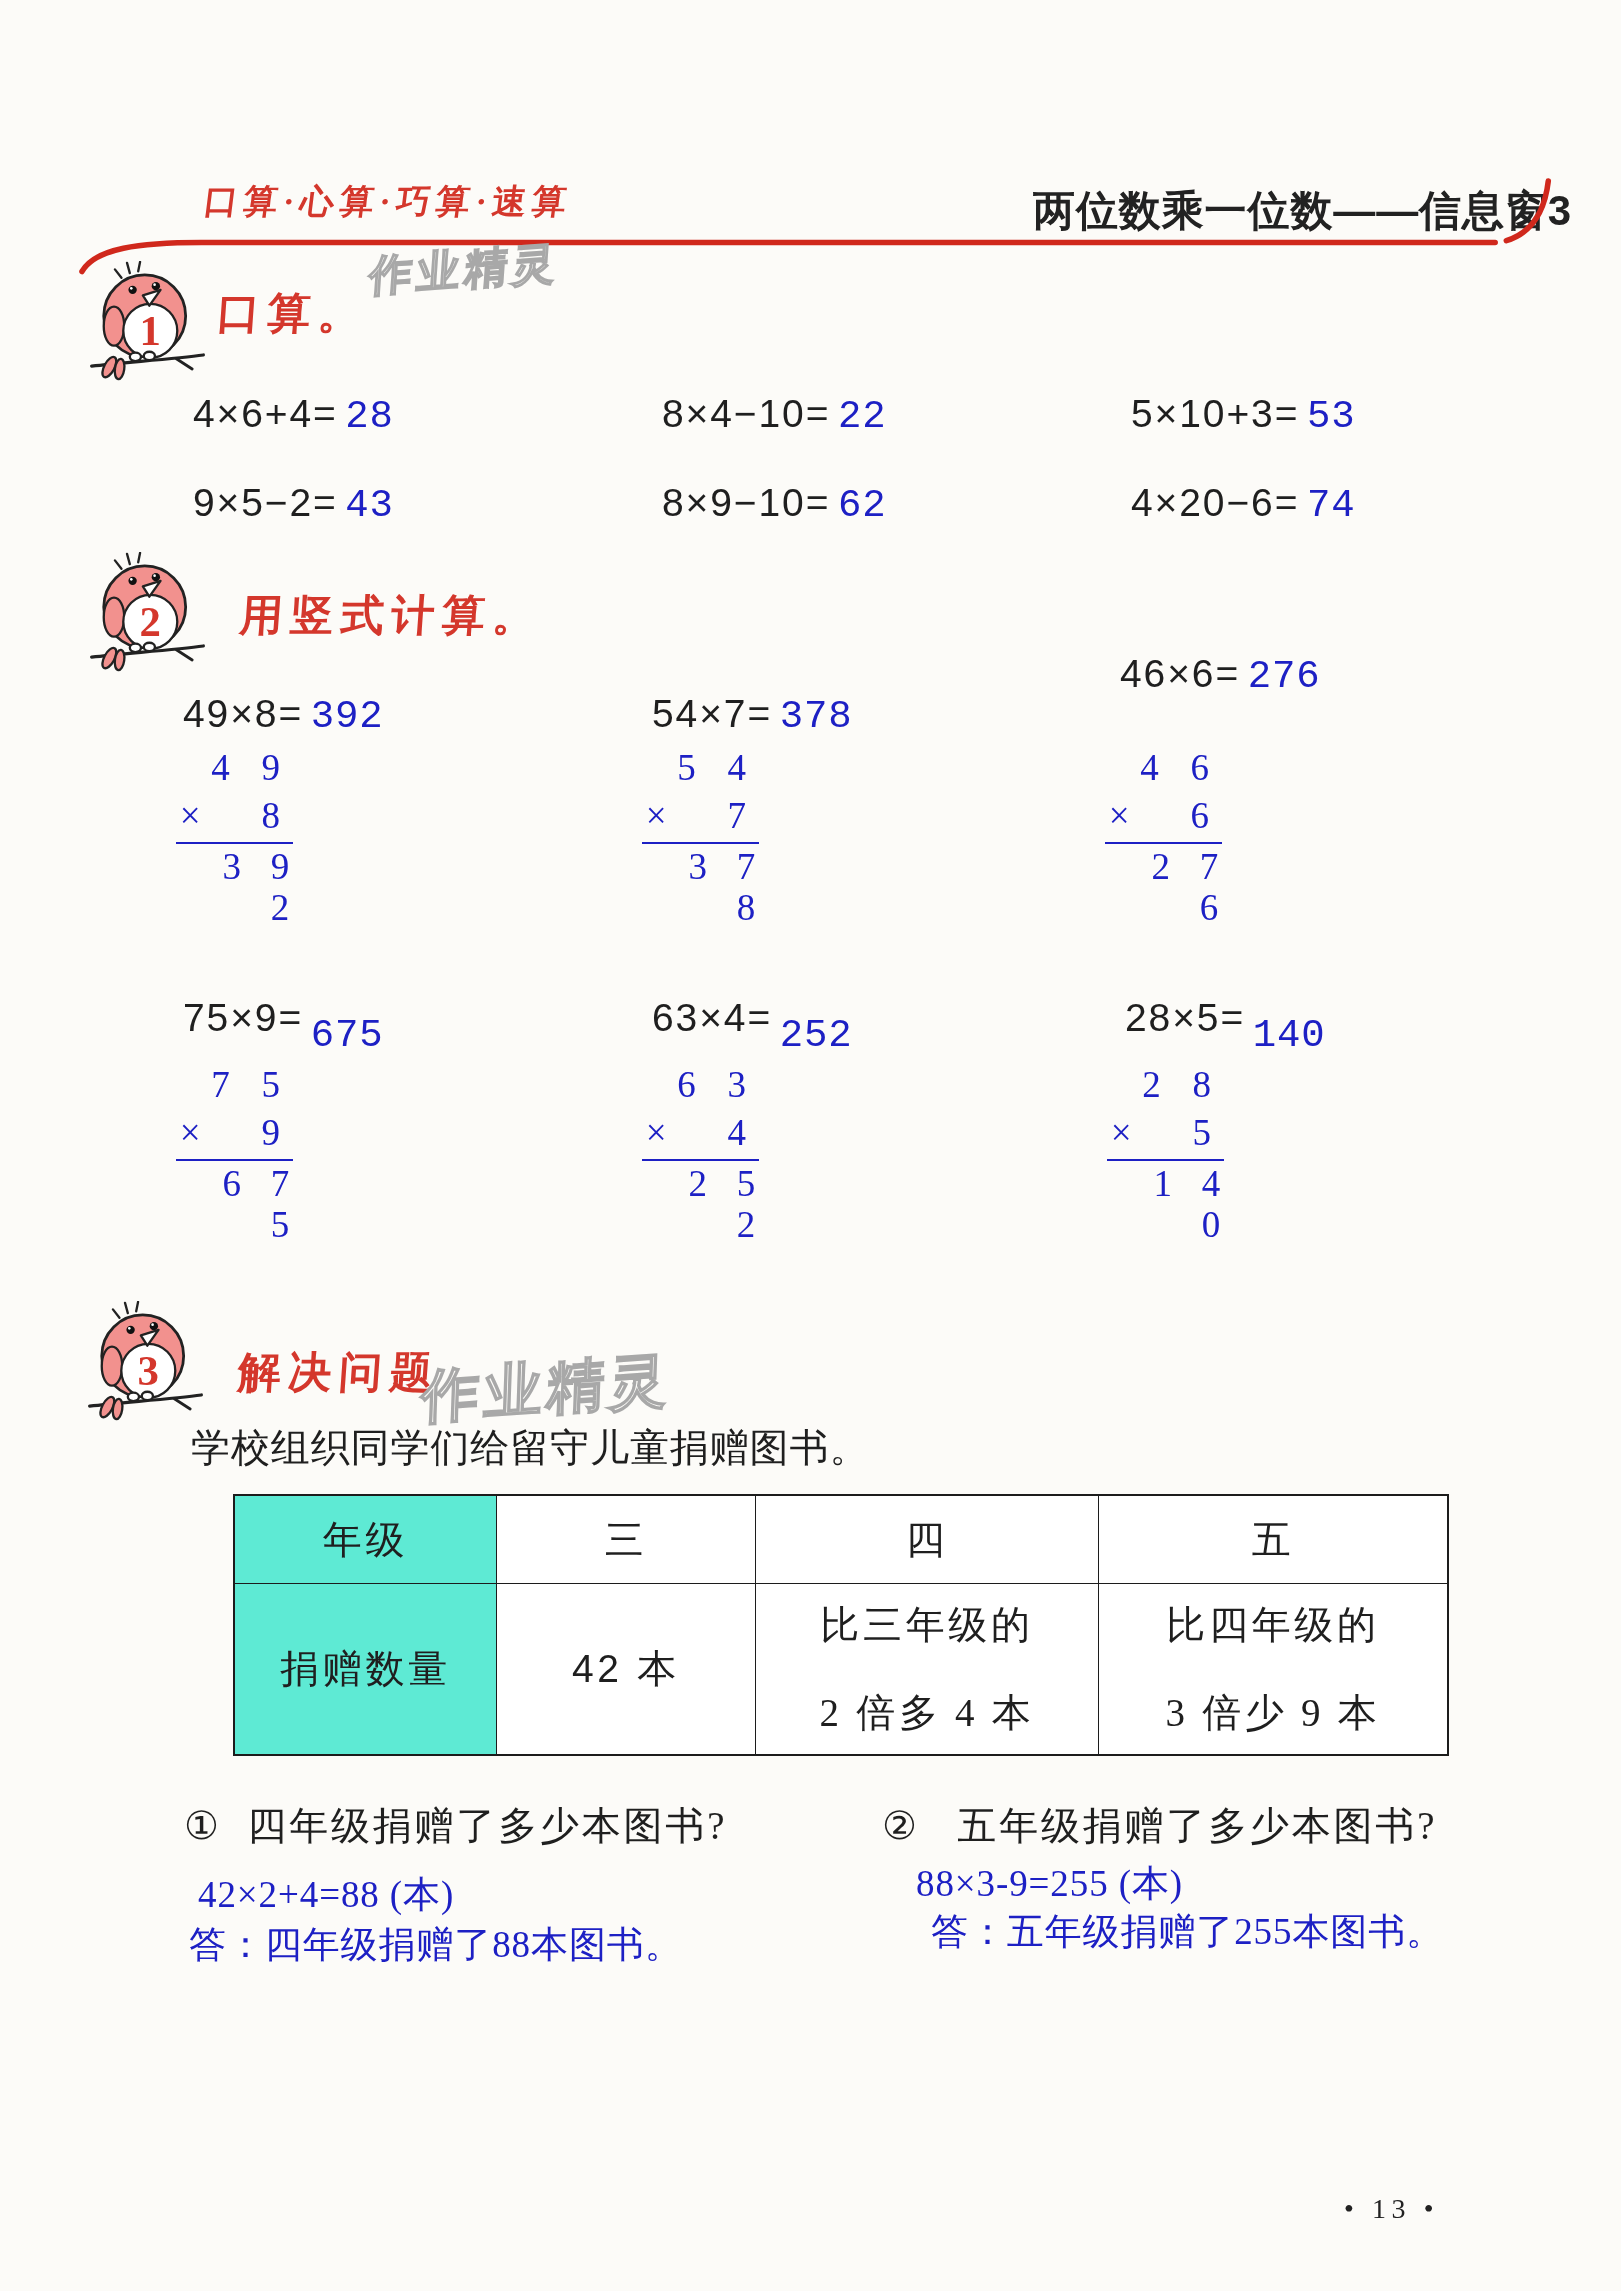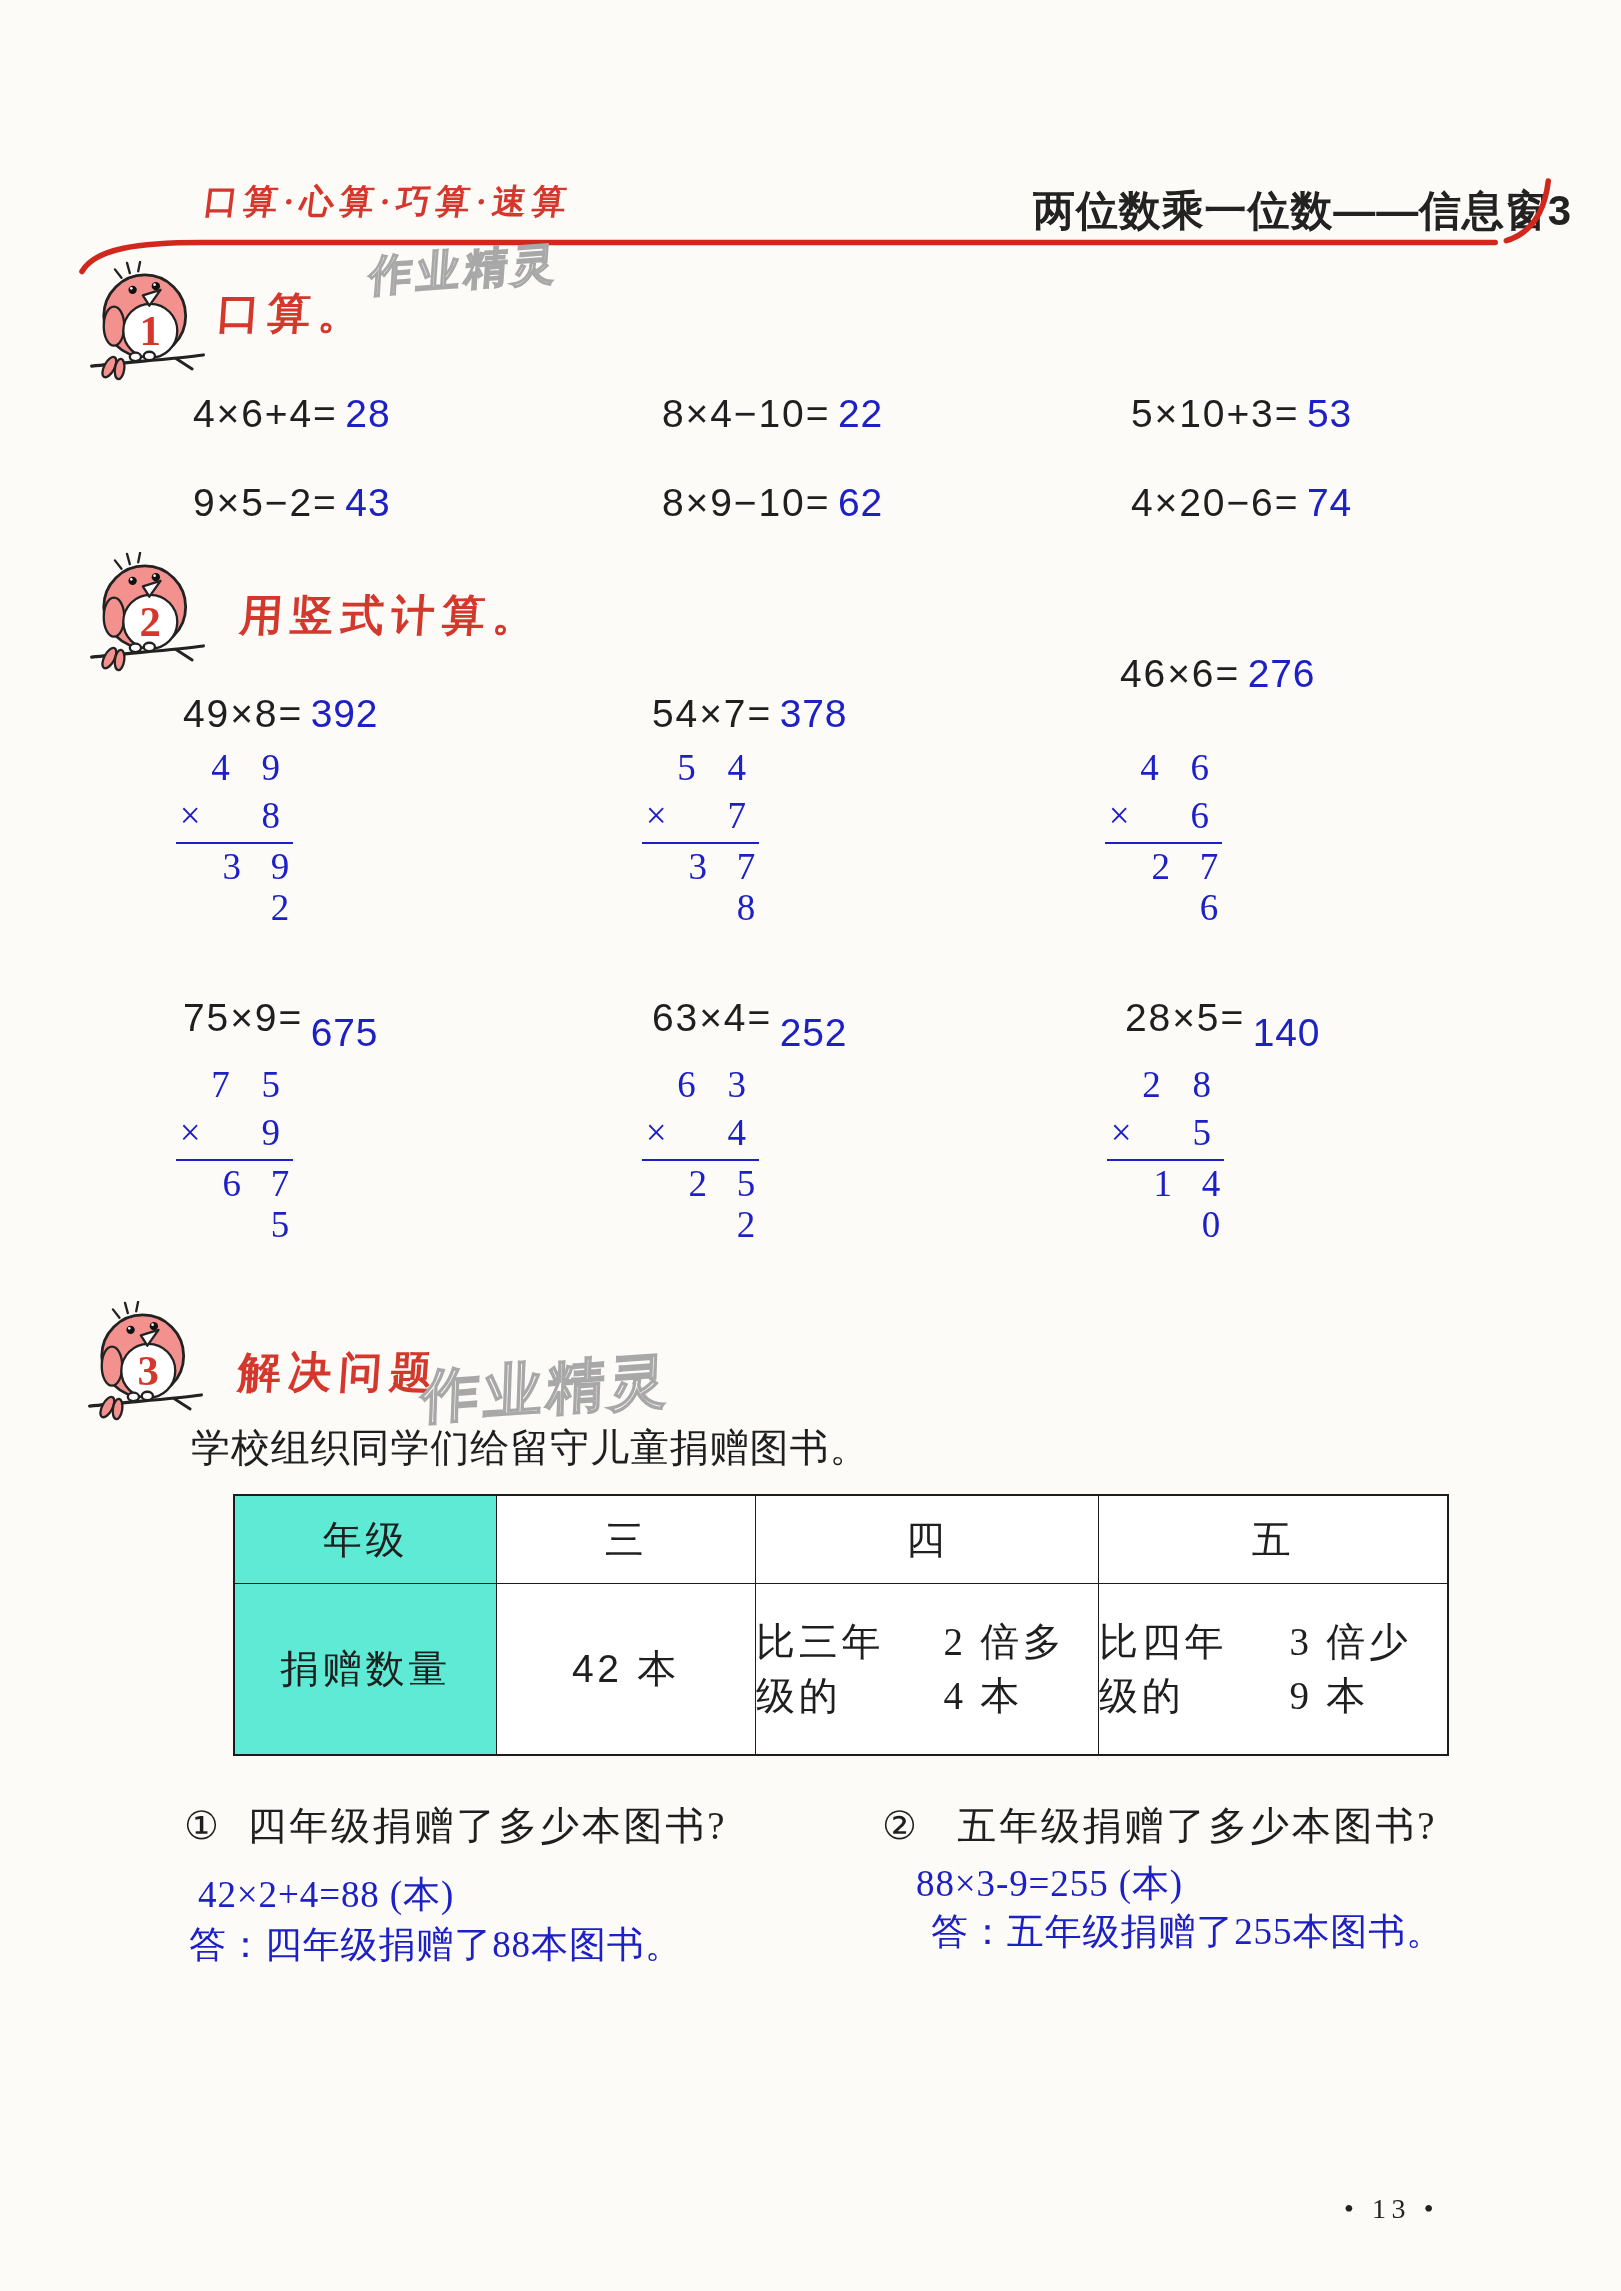--- a/index.html
+++ b/index.html
@@ -31,21 +31,21 @@
 
   
   .sec-title{
     font-family:"Liberation Serif", serif;font-weight:bold;font-size:43px;
     color:#d4372c;letter-spacing:7.5px;white-space:nowrap;transform:skewX(-4deg);
   }
 
   
   .eq{font-size:39px;letter-spacing:1.9px;white-space:nowrap;}
   .eq .ans{
-    font-family:Liberation Sans, sans-serif;color:#1d20c4;
+    font-family:Liberation Mono, monospace;color:#1d20c4;
     margin-left:7.5px;letter-spacing:0.9px;
   }
   .ans-low{display:inline-block;transform:translateY(15px);margin-left:13px;}
 
   
   .vblock{
     position:absolute;width:117px;color:#1d20c4;
     font-family:"Liberation Serif", serif;font-size:37px;line-height:1.1;
   }
   .v-top{text-align:right;padding-right:13px;letter-spacing:11.2px;margin-right:-11.2px;}
@@ -63,21 +63,21 @@
     font-family:"Liberation Serif", serif;font-size:39px;background:#fff;
   }
   .cell{
     border-right:1.9px solid #1c1c1c;border-bottom:1.9px solid #1c1c1c;
     display:flex;align-items:center;justify-content:center;
     box-sizing:border-box;letter-spacing:3.7px;
   }
   .cell.last-col{border-right:none;}
   .cell.last-row{border-bottom:none;}
   .cell.pink{background:#5eead4;}
-  .cell.two-line{flex-direction:row;gap:34px;}
+  .cell.two-line{flex-direction:column;gap:34px;}
 
   .q{font-size:39px;font-family:"Liberation Serif", serif;letter-spacing:2.8px;white-space:nowrap;}
   .hand{
     font-family:"Liberation Serif", serif;color:#1d20c4;
     font-size:37px;letter-spacing:0.9px;white-space:nowrap;
   }
   .pageno{font-family:"Liberation Serif", serif;font-size:28px;letter-spacing:5.6px;color:#222;}
   .bird{width:123px;height:121px;}
 </style>
 </head>

